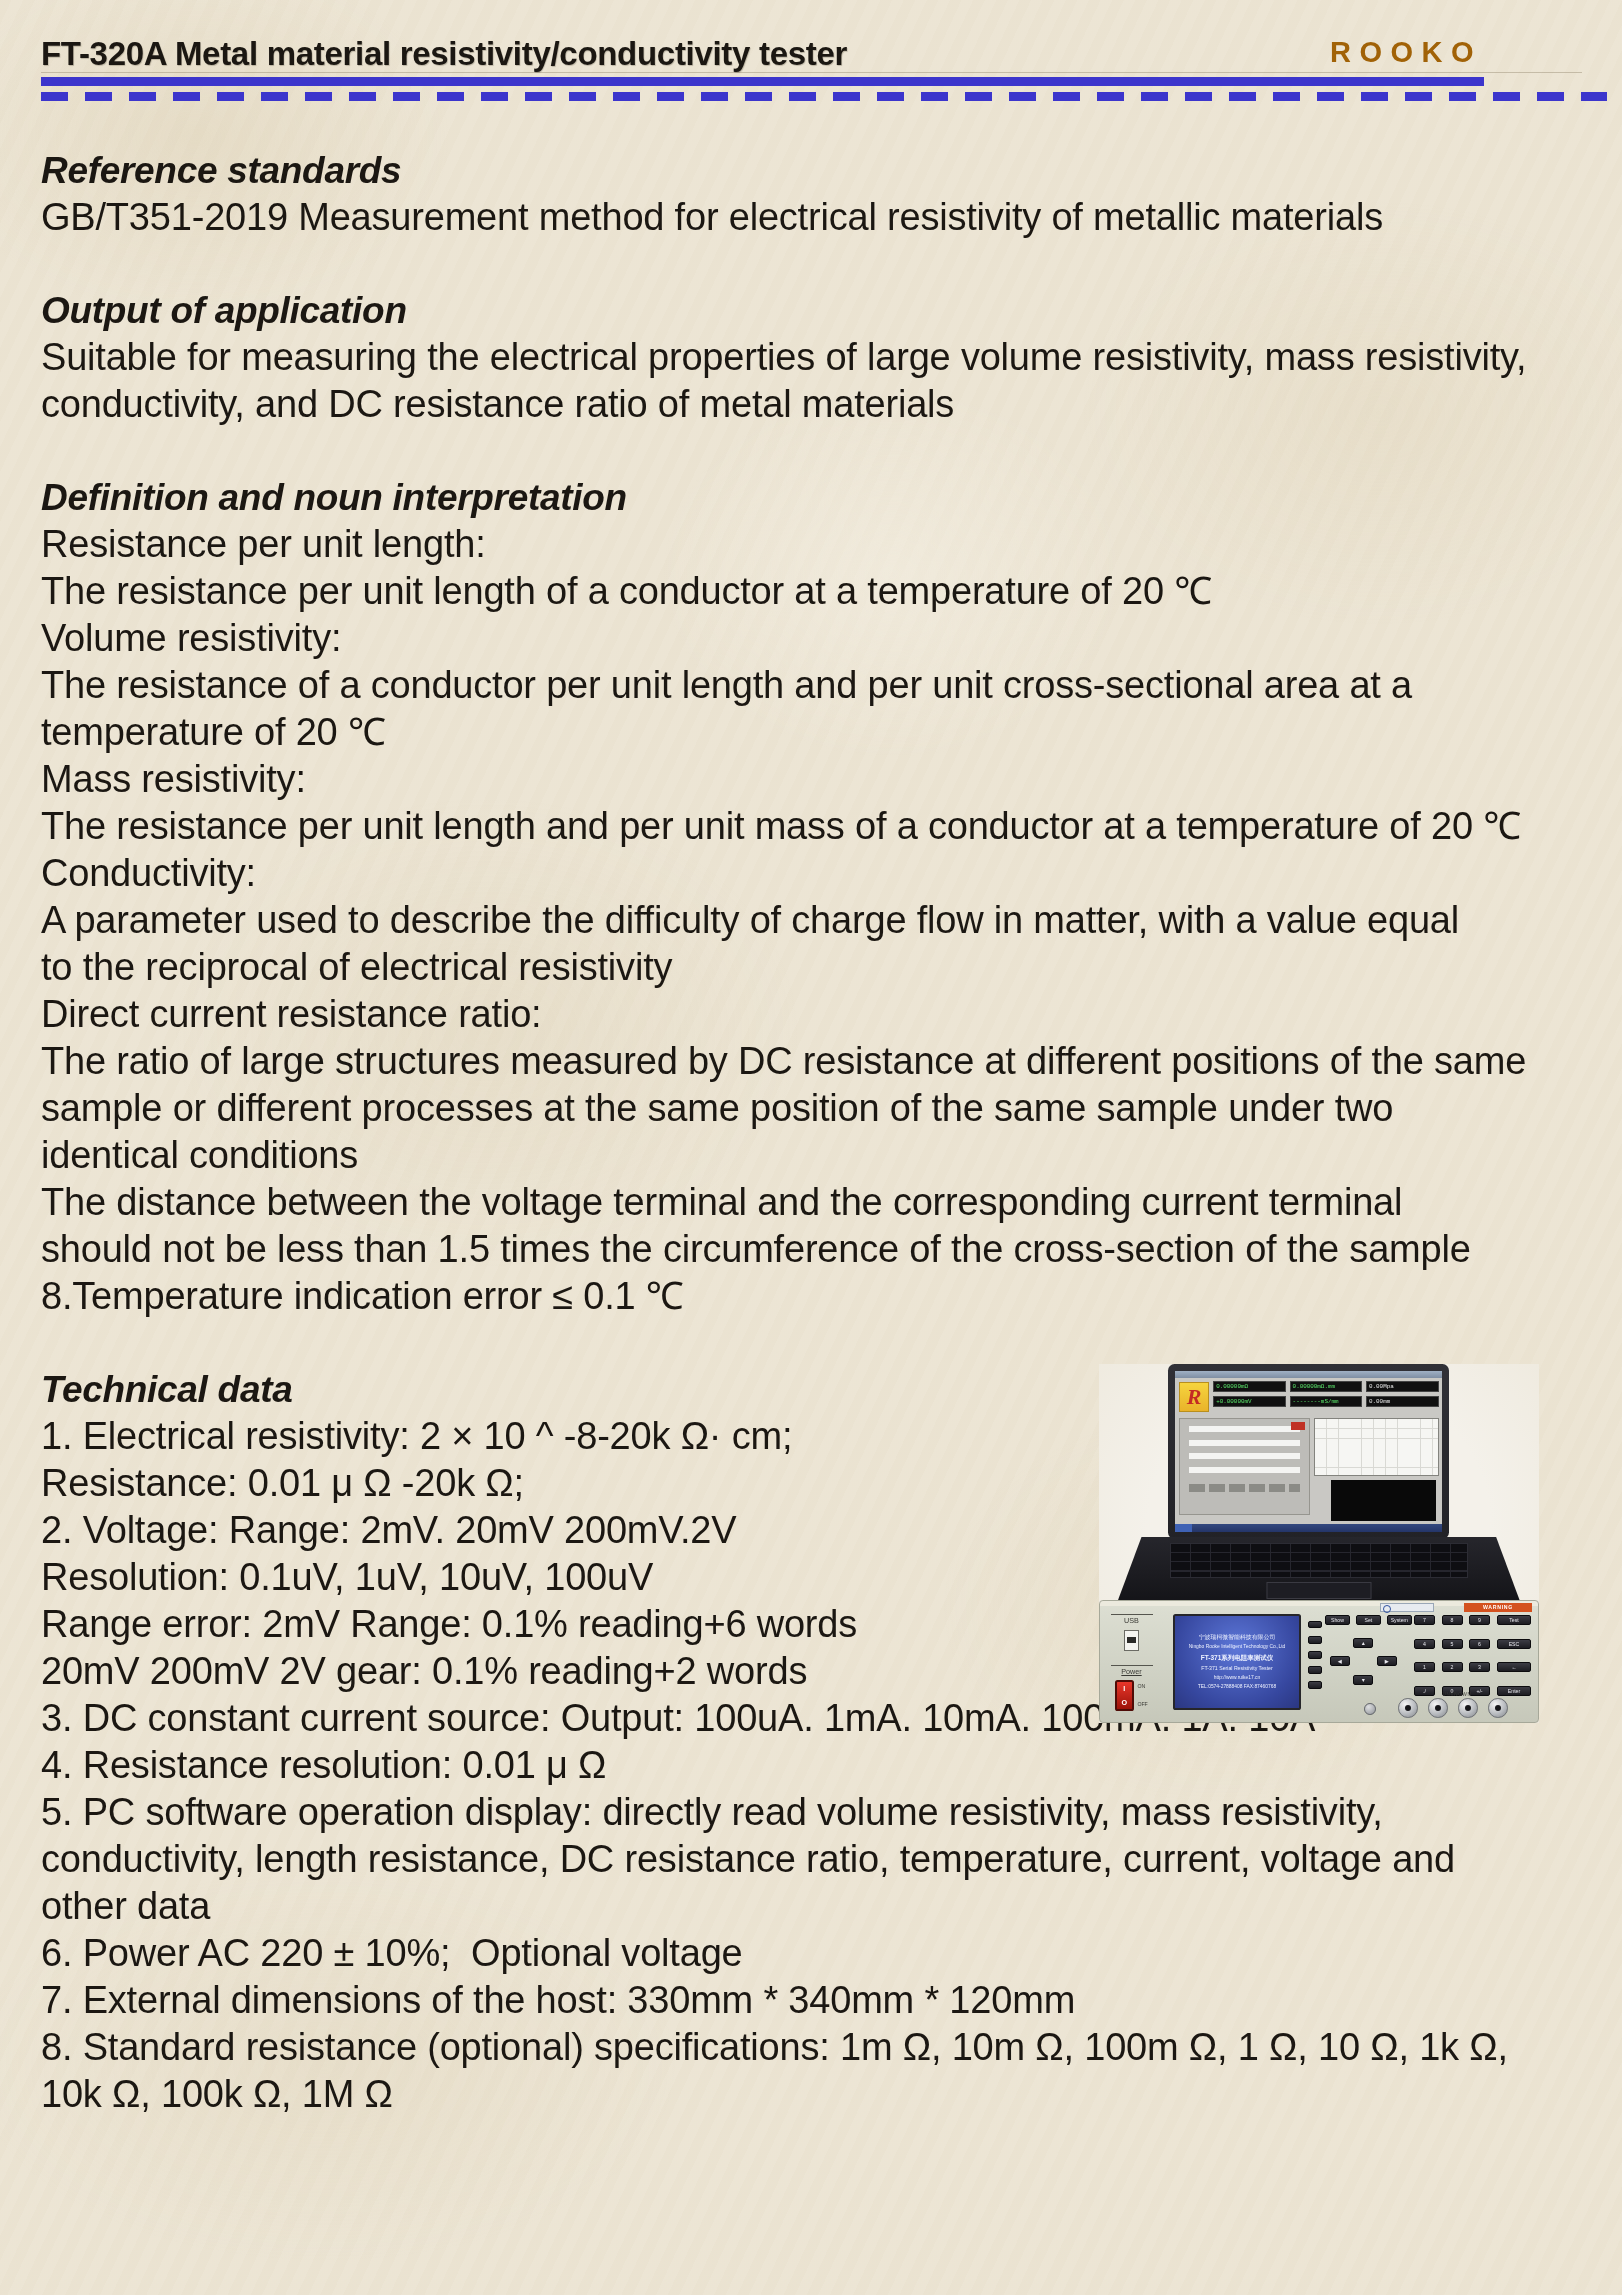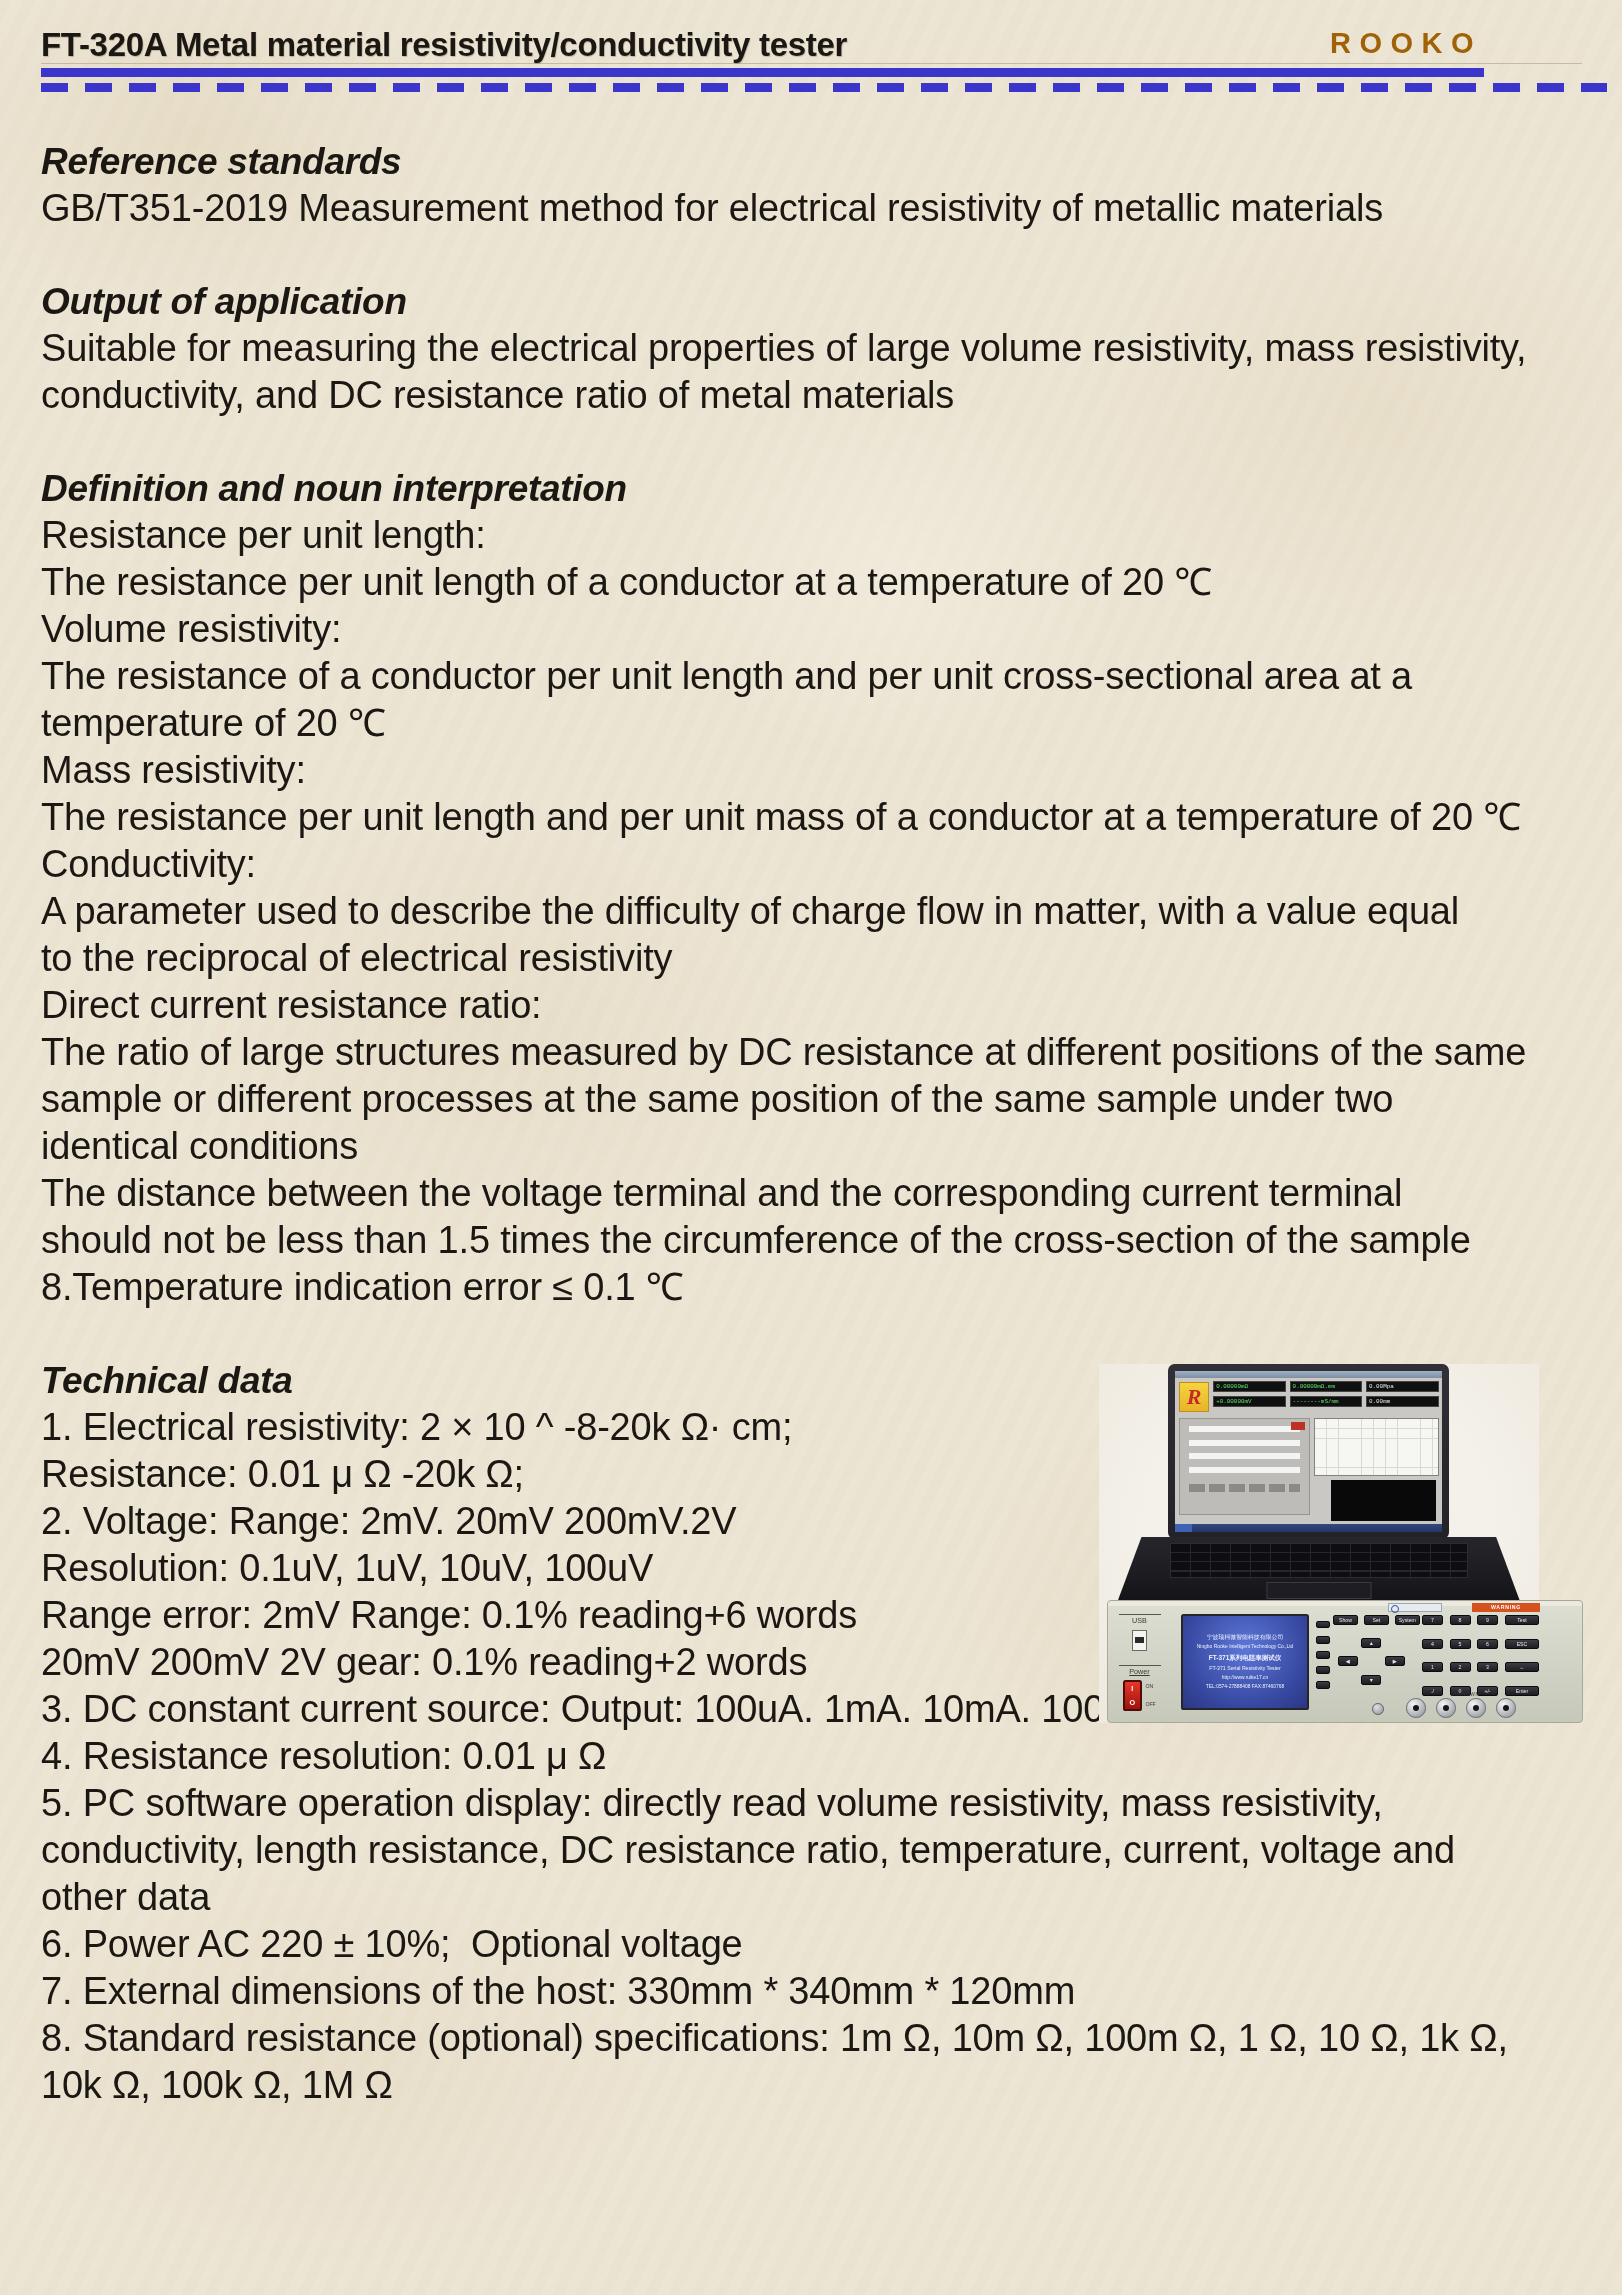--- a/index.html
+++ b/index.html
@@ -9,21 +9,21 @@
     background-color:#ece5d4;
     background-image:
       radial-gradient(ellipse 393px 275px at 12% 6%, rgba(213,198,164,.28), transparent 65%),
       radial-gradient(ellipse 458px 327px at 85% 18%, rgba(215,201,168,.22), transparent 65%),
       radial-gradient(ellipse 523px 393px at 30% 45%, rgba(208,193,158,.18), transparent 60%),
       radial-gradient(ellipse 458px 327px at 75% 70%, rgba(210,196,162,.20), transparent 60%),
       radial-gradient(ellipse 589px 327px at 20% 90%, rgba(214,200,168,.22), transparent 60%),
       radial-gradient(ellipse 327px 262px at 55% 25%, rgba(245,240,228,.5), transparent 70%),
       repeating-linear-gradient(115deg, rgba(205,190,156,.05) 0 10.5px, rgba(240,234,220,.05) 10.5px 21px);
   }
-  .page{position:absolute;inset:0;padding:7px 41px;box-sizing:border-box;}
+  .page{position:absolute;inset:0;padding:16px 41px;box-sizing:border-box;}
 
   
   .header-row{display:flex;align-items:flex-end;justify-content:space-between;
     padding-top:19.6px;border-bottom:1.3px solid rgba(150,138,112,.45);}
   .doc-title{font-size:33px;font-weight:bold;letter-spacing:-0.3px;line-height:1.1;
     text-shadow:0.7px 1.3px 0.7px rgba(60,50,30,.25);}
   .brand-logo{font-size:29px;font-weight:bold;letter-spacing:8.5px;margin-right:100px;line-height:1.1;
     padding-bottom:2.6px;}
   .rule-solid{height:9.2px;margin-top:3.9px;width:1443px;}
   .rule-dashed{height:8.5px;margin-top:6.5px;width:1566px;
@@ -70,21 +70,21 @@
 
   .laptop-base{position:absolute;left:18.3px;top:173px;width:403px;height:65px;
     background:linear-gradient(#26262c,#141418);clip-path:polygon(6% 0,94% 0,100% 100%,0 100%);}
   .kb{position:absolute;left:13%;right:13%;top:5.9px;height:35px;background:#0e0e12;
     background-image:repeating-linear-gradient(to right,transparent 0 19px,#26262e 19px 20px),
       repeating-linear-gradient(to bottom,transparent 0 7.9px,#26262e 7.9px 9.2px);
     border:0.7px solid #2c2c34;}
   .touchpad{position:absolute;left:50%;transform:translateX(-50%);bottom:3.3px;width:105px;height:17px;
     background:#1d1d23;border:0.7px solid #3a3a42;}
 
-  .instrument{position:absolute;left:8px;top:236px;width:476px;height:123px;
+  .instrument{position:absolute;left:0;top:236px;width:440px;height:123px;
     background:linear-gradient(#eceade 0 5.2px,#dcded2 5.2px,#c6c8ba);
     border:1.3px solid #a6a899;border-radius:3.9px;}
   .panel-label{font-size:7.2px;color:#3a3a35;text-align:center;}
   .sticker-ce{position:absolute;left:280px;top:2px;width:54px;height:9.2px;background:#e7ebf0;border:0.7px solid #9aa7b6;}
   .sticker-ce::before{content:"";position:absolute;left:2px;top:1.3px;width:5.9px;height:5.9px;border-radius:50%;
     border:1.3px solid #2d4f9e;}
   .sticker-warning{position:absolute;left:364px;top:2px;width:68px;height:9.2px;background:#d4521f;
     color:#fff;font-size:5.2px;font-weight:bold;text-align:center;line-height:9.2px;letter-spacing:0.7px;}
 
   .usb-group{position:absolute;left:10.5px;top:13px;width:42px;}

